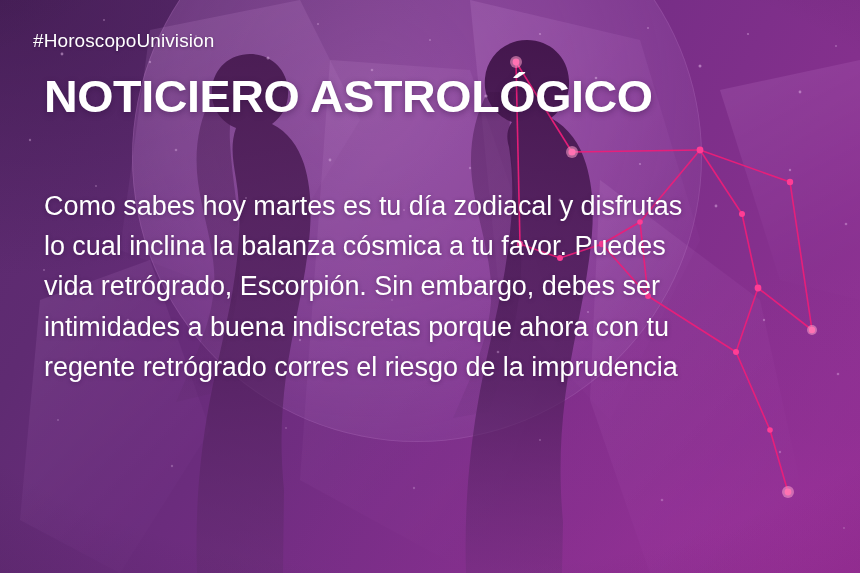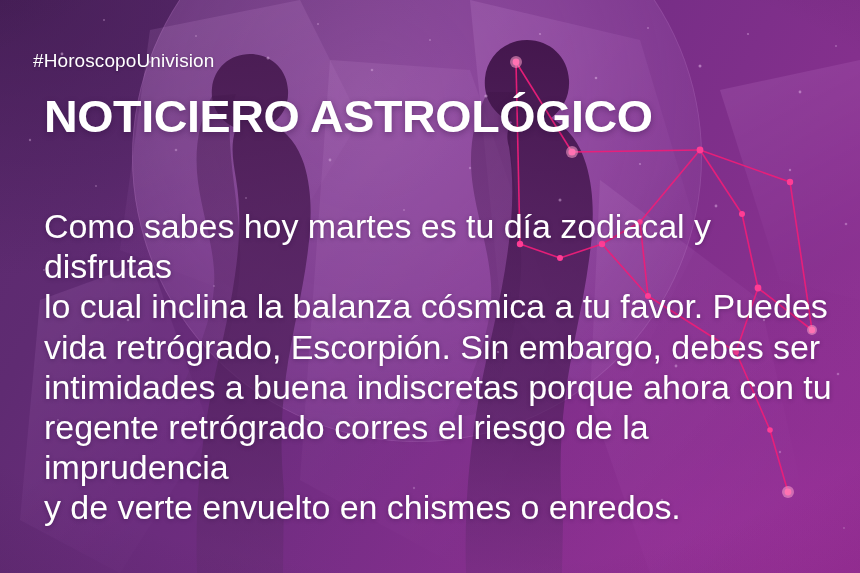--- a/index.html
+++ b/index.html
@@ -80,21 +80,20 @@
       radial-gradient(125% 105% at 50% 45%,
         rgba(0,0,0,0) 52%,
         rgba(35,12,45,0.20) 82%,
         rgba(30,10,40,0.38) 100%);
   }
 
   
   #content {
     position: absolute;
     inset: 0;
-    margin-top: 20px;
   }
 
   #hashtag {
     position: absolute;
     left: 33px;
     top: 30px;
     color: #ffffff;
     font-size: 19px;
     letter-spacing: 0.1px;
     font-weight: 400;
@@ -116,21 +115,21 @@
     transform: scaleX(1.06);
     transform-origin: left center;
   }
 
   #body-text {
     position: absolute;
     left: 44px;
     top: 186px;
     width: 790px;
     color: #ffffff;
-    font-size: 34px;
+    font-size: 27px;
     line-height: 40.2px;
     font-weight: 400;
     letter-spacing: -0.05px;
     text-shadow: 0 1px 4px rgba(45,12,60,0.38);
   }
   #body-text p { margin: 0; }
 </style>
 </head>
 <body>
 
@@ -325,17 +324,16 @@
     <div id="hashtag">#HoroscopoUnivision</div>
 
     <div id="headline">NOTICIERO ASTROLÓGICO</div>
 
     <div id="body-text">
         <p>Como sabes hoy martes es tu día zodiacal y disfrutas</p>
         <p>lo cual inclina la balanza cósmica a tu favor. Puedes</p>
         <p>vida retrógrado, Escorpión. Sin embargo, debes ser</p>
         <p>intimidades a buena indiscretas porque ahora con tu</p>
         <p>regente retrógrado corres el riesgo de la imprudencia</p>
-        <p>y de verte envuelto en chismes o enredos.</p>
       </div>
 
   </div>
 </div>
 
 </body></html>

